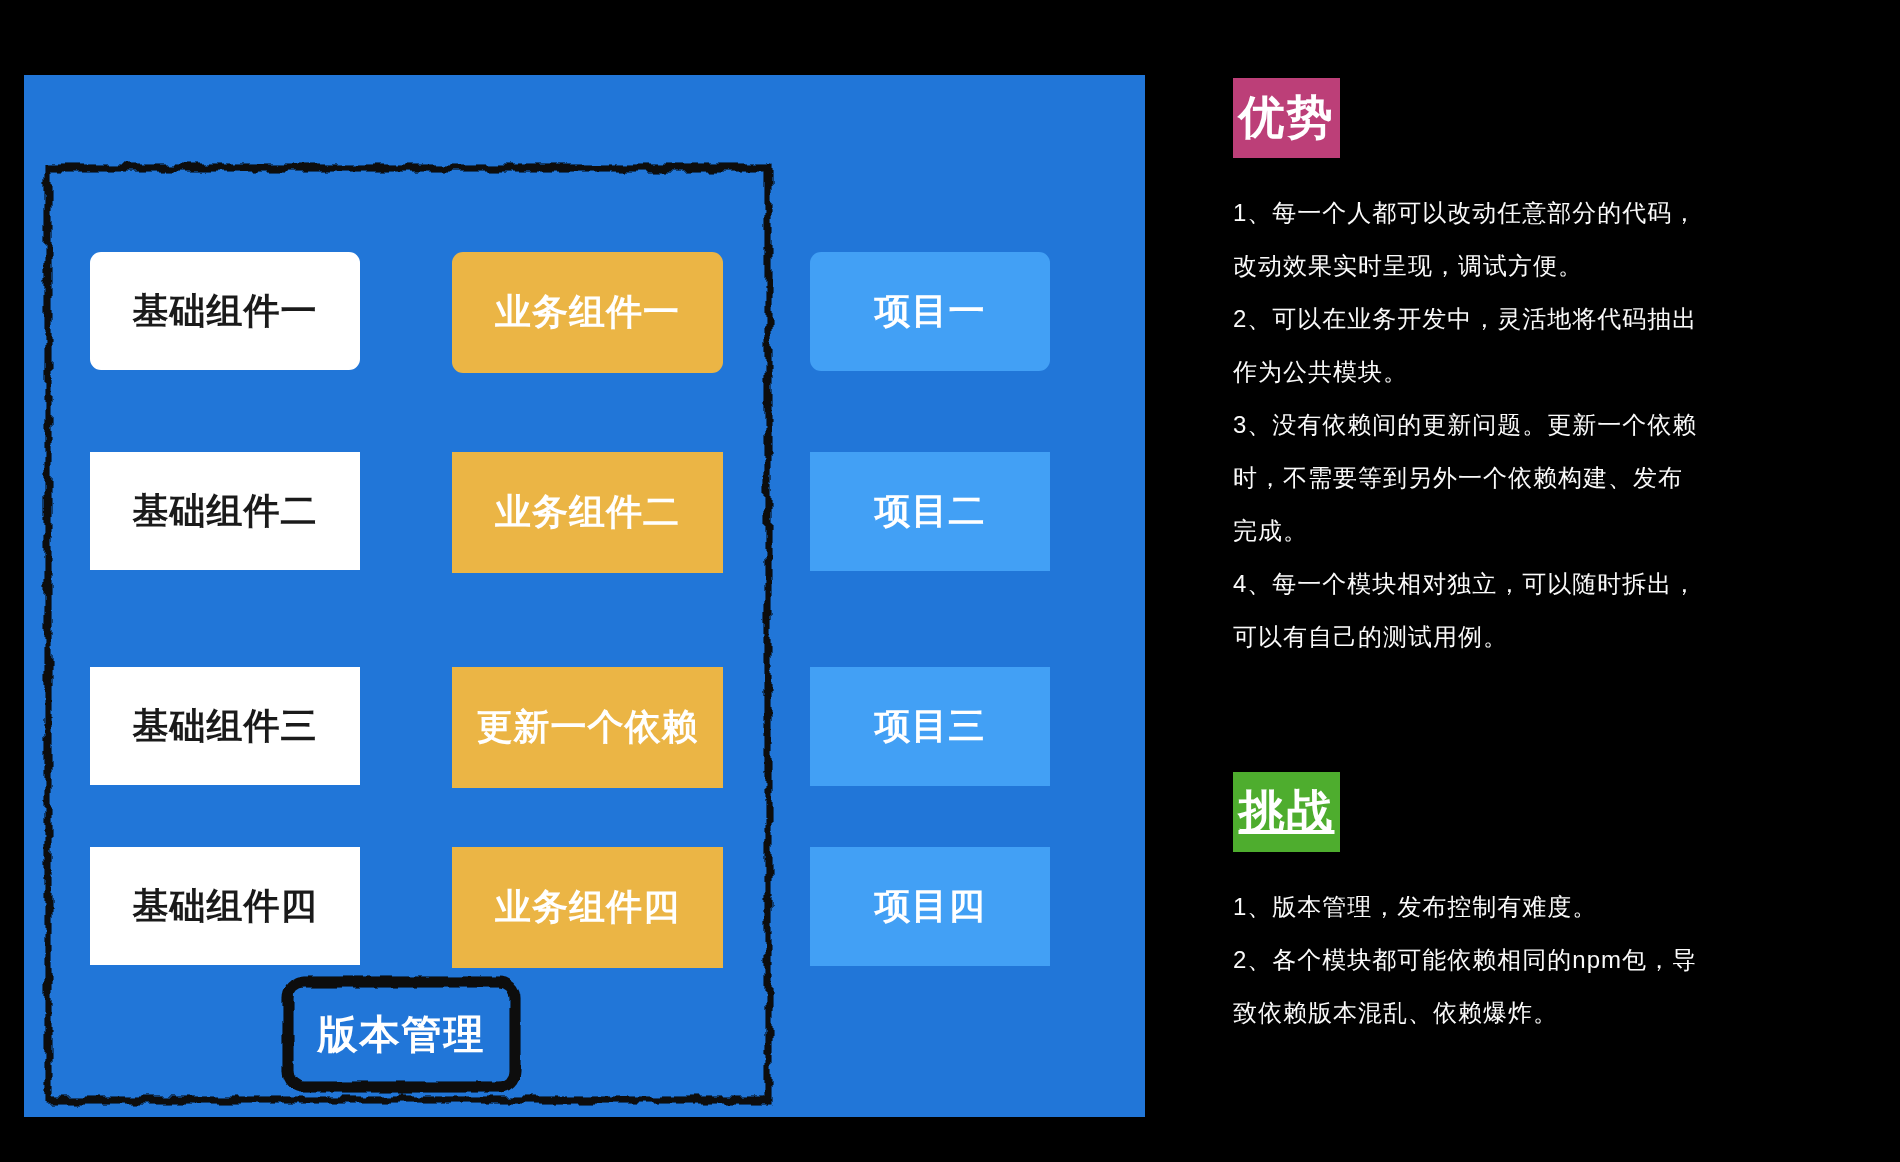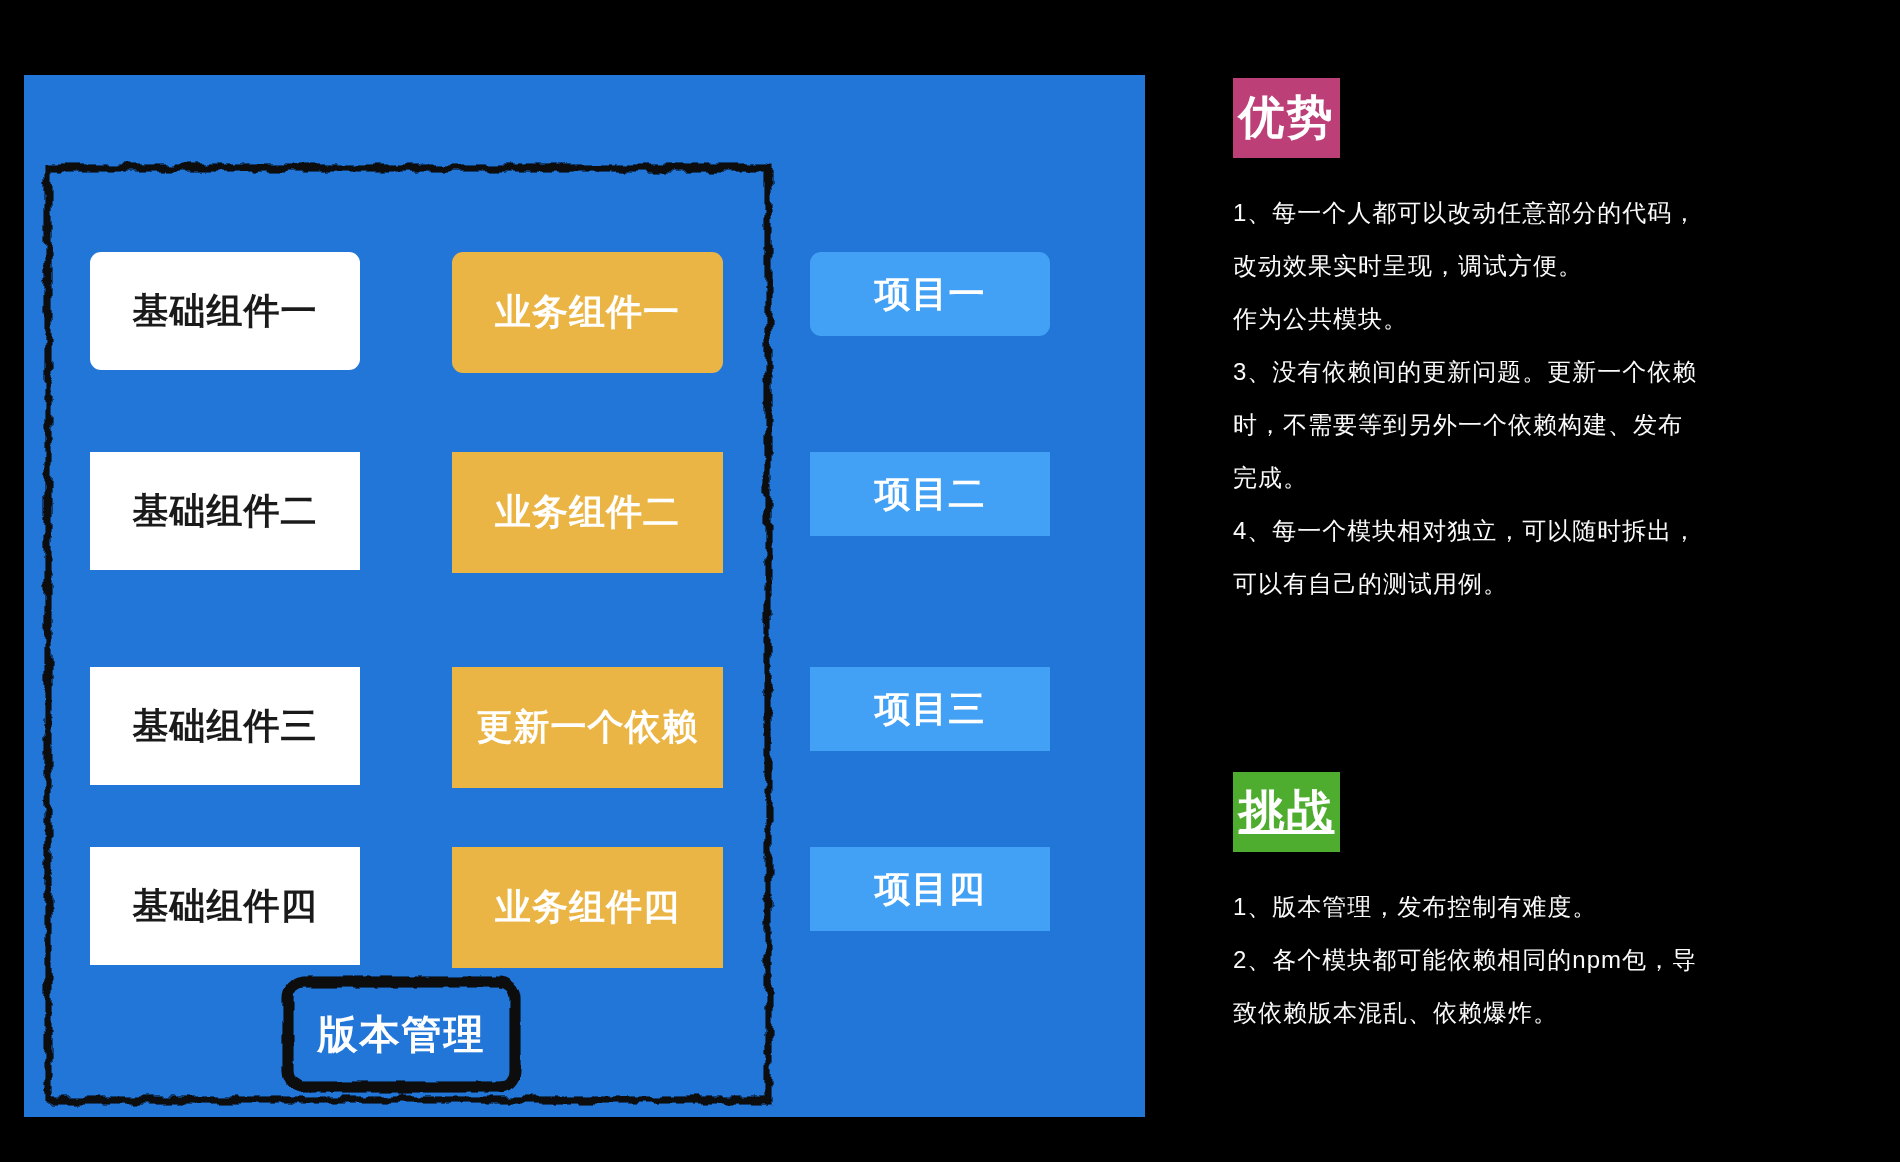--- a/index.html
+++ b/index.html
@@ -39,21 +39,21 @@
   }
   .base-box{
     left:66px;width:270px;height:118px;
     background:var(--box-white);color:var(--box-text-dark);font-size:36px;
   }
   .biz-box{
     left:428px;width:271px;height:121px;
     background:var(--biz-orange);color:#ffffff;font-size:36px;
   }
   .proj-box{
-    left:786px;width:240px;height:84px;
+    left:786px;width:240px;height:119px;
     background:var(--project-blue);color:#ffffff;font-size:36px;
   }
   .row-0{top:177px;border-radius:11px;}
   .row-1{top:377px;}
   .row-2{top:592px;text-align:center;}
   .row-3{top:772px;}
 
   .version-label{
     position:absolute;left:264px;top:907px;width:227px;height:105px;
     display:flex;align-items:center;justify-content:center;
@@ -120,20 +120,21 @@
       <rect x="14" y="14" width="227" height="105" rx="16" fill="none" stroke="#0b0b0b" stroke-width="11" filter="url(#rough2)"></rect>
     </svg>
     <div class="version-label">版本管理</div>
   </div>
 
   <div class="side-section advantages-section">
     <div class="badge badge-advantages">优势</div>
     <div class="text-block">
       <div class="text-line">1、每一个人都可以改动任意部分的代码，</div>
       <div class="text-line">改动效果实时呈现，调试方便。</div>
+      <div class="text-line">2、可以在业务开发中，灵活地将代码抽出</div>
       <div class="text-line">作为公共模块。</div>
       <div class="text-line">3、没有依赖间的更新问题。更新一个依赖</div>
       <div class="text-line">时，不需要等到另外一个依赖构建、发布</div>
       <div class="text-line">完成。</div>
       <div class="text-line">4、每一个模块相对独立，可以随时拆出，</div>
       <div class="text-line">可以有自己的测试用例。</div>
     </div>
   </div>
 
   <div class="side-section challenges-section">

